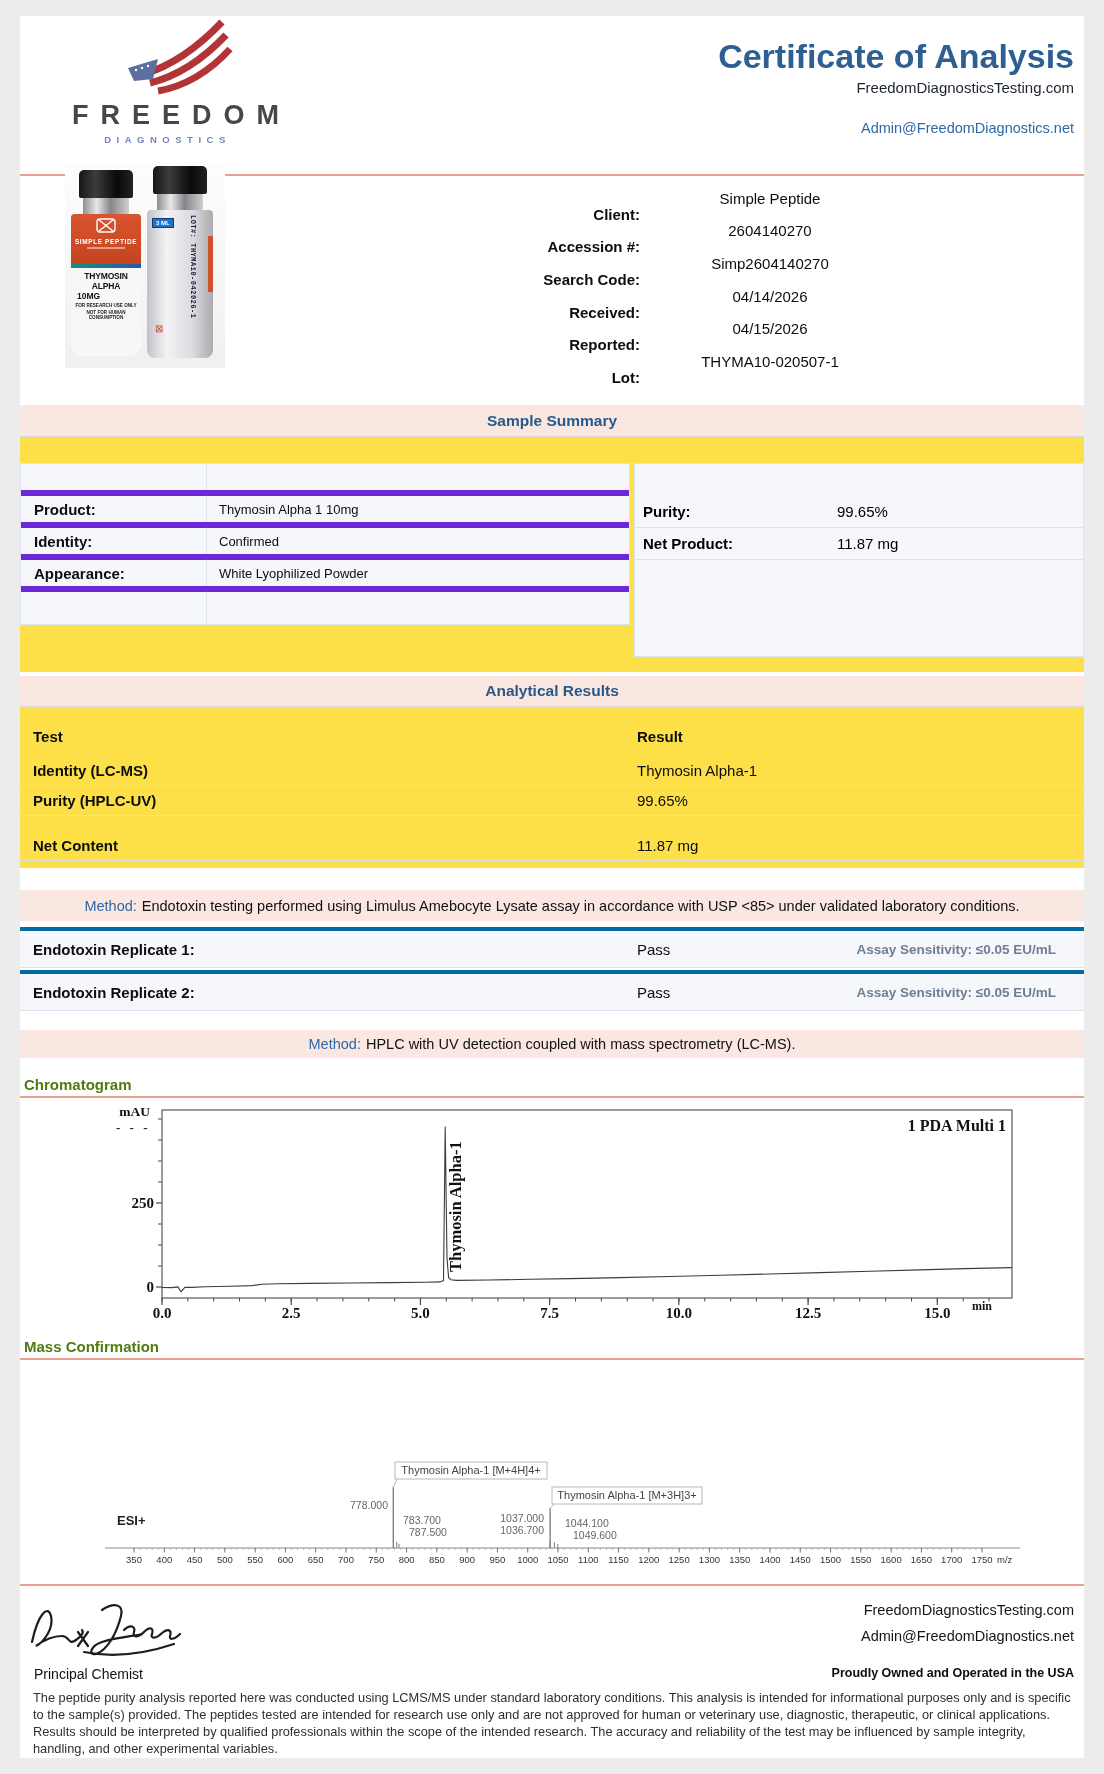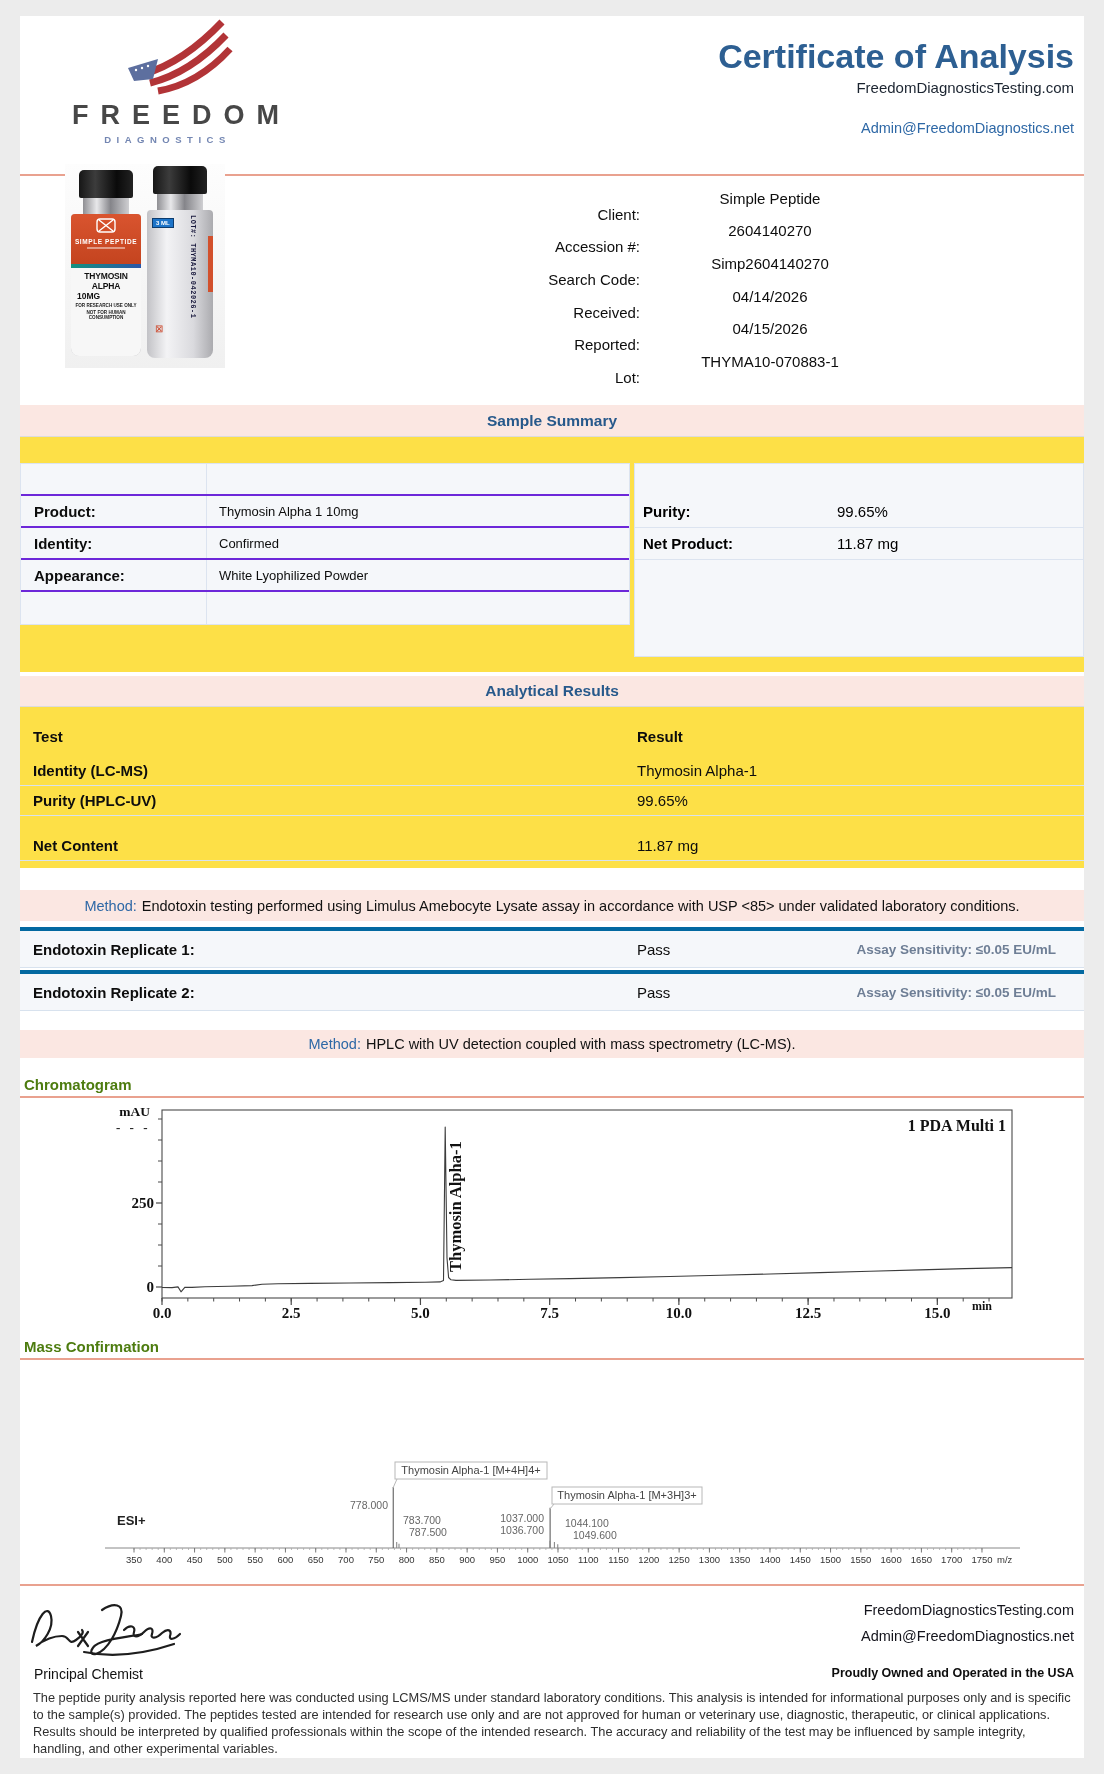--- a/index.html
+++ b/index.html
@@ -33,29 +33,29 @@
   .v-dose{font-size:8.5px;font-weight:800;color:#111;text-align:left;padding-left:6px;}
   .v-warn{font-size:4.6px;font-weight:bold;color:#222;margin-top:2px;}
   .v-body-back .v-ml{position:absolute;top:8px;left:5px;background:#1d74c8;color:#fff;font-size:6px;font-weight:bold;padding:1px 3px;border:1px solid #0d3c6e;}
   .v-body-back .v-lot{position:absolute;top:5px;right:16px;writing-mode:vertical-rl;font-family:"Liberation Mono",monospace;font-size:7px;font-weight:bold;color:#16163a;letter-spacing:.5px;}
   .v-orange-sliver{position:absolute;right:0;top:26px;width:5px;height:56px;background:#d2502c;}
   .v-mini-logo{position:absolute;bottom:24px;left:8px;color:#cc4428;font-size:10px;line-height:10px;}
 
   
   .info-grid{position:absolute;left:420px;top:166px;width:460px;}
   .info-row{display:flex;height:32.6px;align-items:center;}
-  .info-label{width:200px;text-align:right;font-weight:normal;font-size:15px;color:#0d0d0d;margin-top:32px;}
+  .info-label{width:200px;text-align:right;font-weight:bold;font-size:15px;color:#0d0d0d;margin-top:32px;}
   .info-value{width:260px;text-align:center;font-size:15px;color:#0d0d0d;}
 
   
   .band{position:absolute;left:0;width:1064px;background:#fbe7e2;display:flex;align-items:center;justify-content:center;border-bottom:1px solid #dcdcdc;box-sizing:border-box;}
   .band-title{font-size:15.5px;font-weight:bold;color:#27598b;}
   .panel{position:absolute;left:0;width:1064px;background:#fde047;}
   .sum-table{position:absolute;border:1px solid #dce4f0;box-sizing:border-box;background:#f5f7fa;}
-  .sum-row{display:flex;height:32px;border-bottom:2px solid #6d28d9;box-sizing:border-box;align-items:center;}
+  .sum-row{display:flex;height:32px;border-bottom:6px solid #6d28d9;box-sizing:border-box;align-items:center;}
   .sum-row:last-child{border-bottom:none;}
   .sum-label{width:186px;padding-left:13px;font-weight:bold;font-size:15px;color:#0d0d0d;box-sizing:border-box;border-right:1px solid #dce4f0;height:100%;display:flex;align-items:center;}
   .sum-value{padding-left:12px;font-size:13px;color:#0d0d0d;}
   .rrow{position:absolute;left:0;width:100%;height:32px;display:flex;align-items:center;border-bottom:1px solid #dce4f0;box-sizing:border-box;}
   .rrow .rlab{padding-left:8px;font-weight:bold;font-size:15px;width:194px;box-sizing:border-box;}
   .rrow .rval{position:absolute;left:202px;font-size:15px;}
 
   .res-row{position:absolute;left:0;width:1064px;display:flex;align-items:center;}
   .res-test{padding-left:13px;font-size:15px;font-weight:bold;color:#0d0d0d;}
   .res-result{position:absolute;left:617px;font-size:15px;color:#0d0d0d;}
@@ -153,21 +153,21 @@
         <div class="info-row">
           <div class="info-label">Received:</div>
           <div class="info-value">04/14/2026</div>
         </div>
         <div class="info-row">
           <div class="info-label">Reported:</div>
           <div class="info-value">04/15/2026</div>
         </div>
         <div class="info-row">
           <div class="info-label">Lot:</div>
-          <div class="info-value">THYMA10-070883-1</div>
+          <div class="info-value">THYMA10-020507-1</div>
         </div>
       </div>
 
   <div class="band" style="top:389px;height:32px;">
     <div class="band-title">Sample Summary</div>
   </div>
   <div class="panel" style="top:421px;height:235px;"></div>
   <div class="sum-table" style="left:0;top:447px;width:610px;">
         <div class="sum-row">
           <div class="sum-label"></div>

